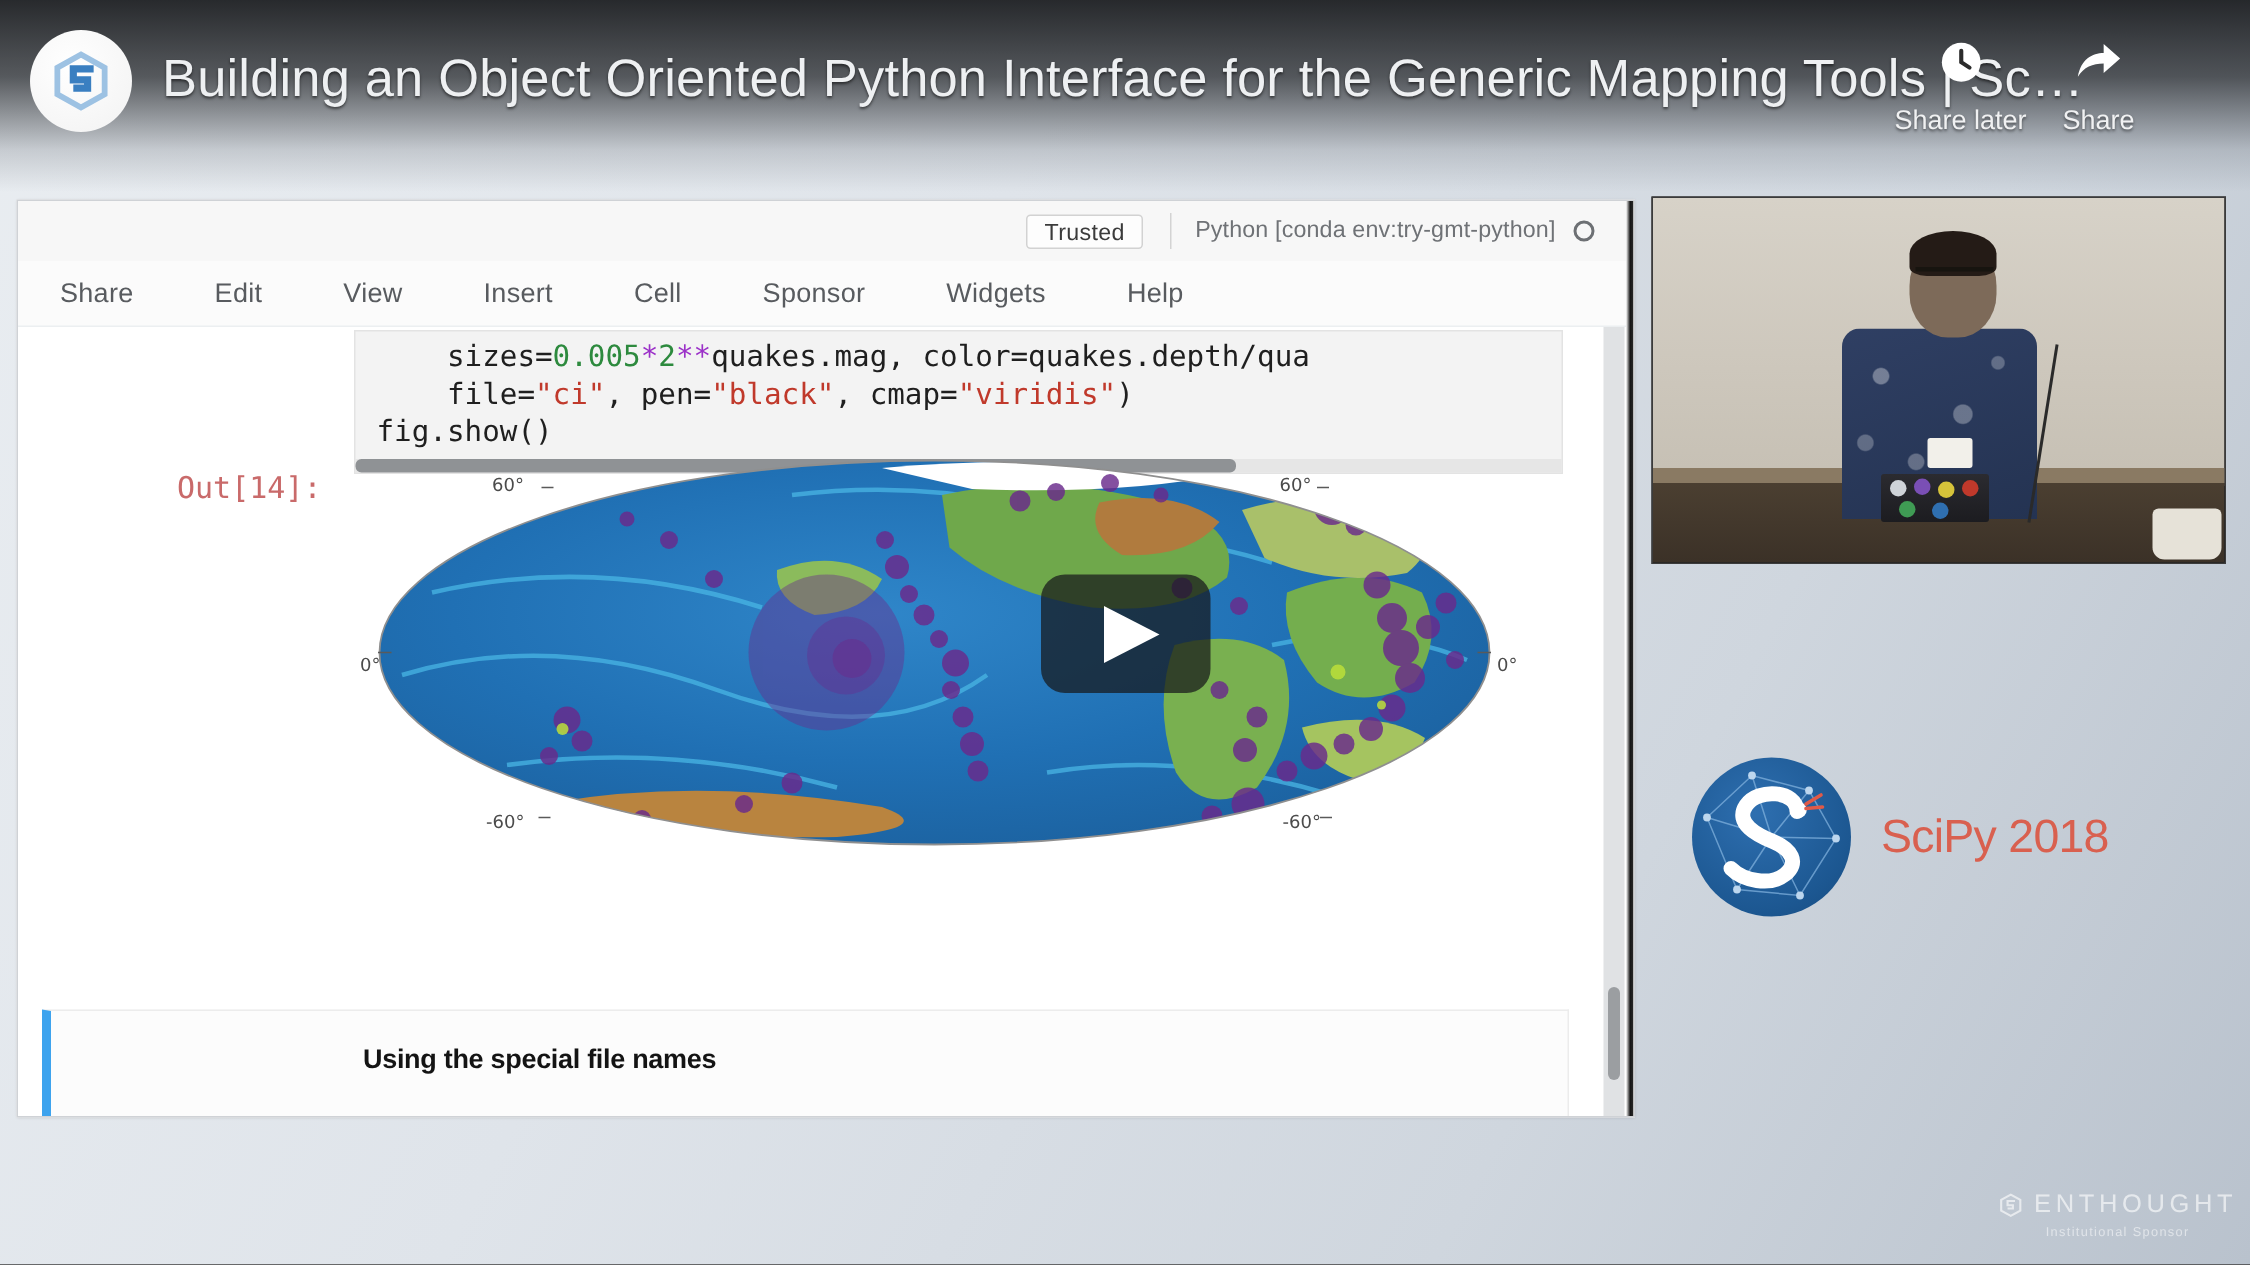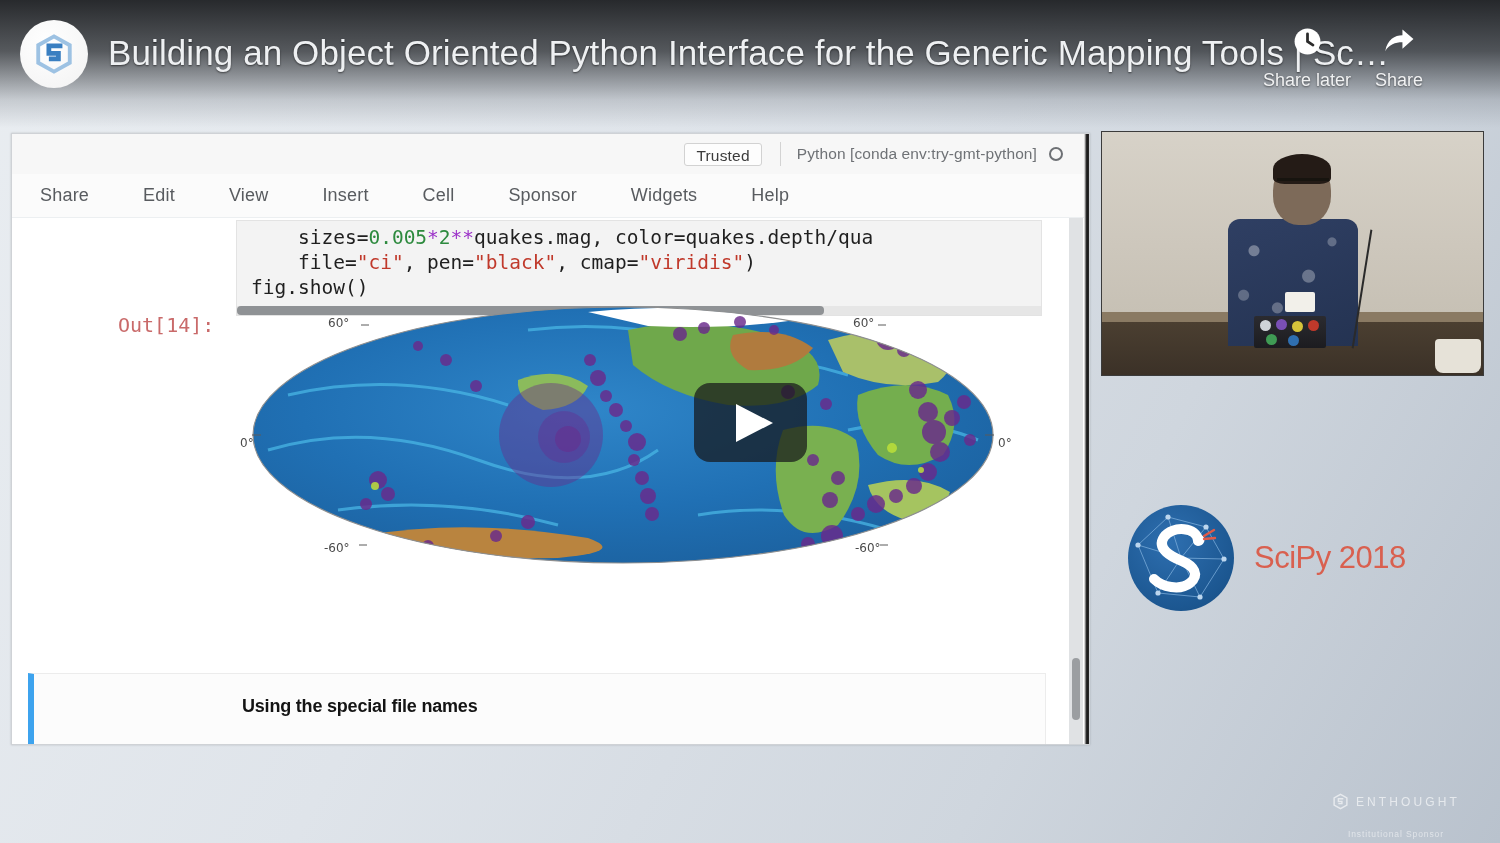--- a/index.html
+++ b/index.html
@@ -309,26 +309,26 @@
 
   
   #enthought {
     position: absolute;
     left: 1332px; top: 793px;
     display: flex; flex-direction: column; align-items: center;
     opacity: .62;
   }
   #ent-row { display: flex; align-items: center; }
   #ent-word {
-    font-size: 12px; color: #ffffff; letter-spacing: 3.1px;
+    font-size: 17px; color: #ffffff; letter-spacing: 3.1px;
     margin-left: 7px;
   }
   #ent-sub {
     font-size: 8.5px; color: #ffffff; letter-spacing: .9px;
-    margin-top: 19px; opacity: .85;
+    margin-top: 3px; opacity: .85;
   }
 </style>
 </head>
 <body>
 
 <div id="player">
 
   <div id="slide">
 
     <div id="notebook">

